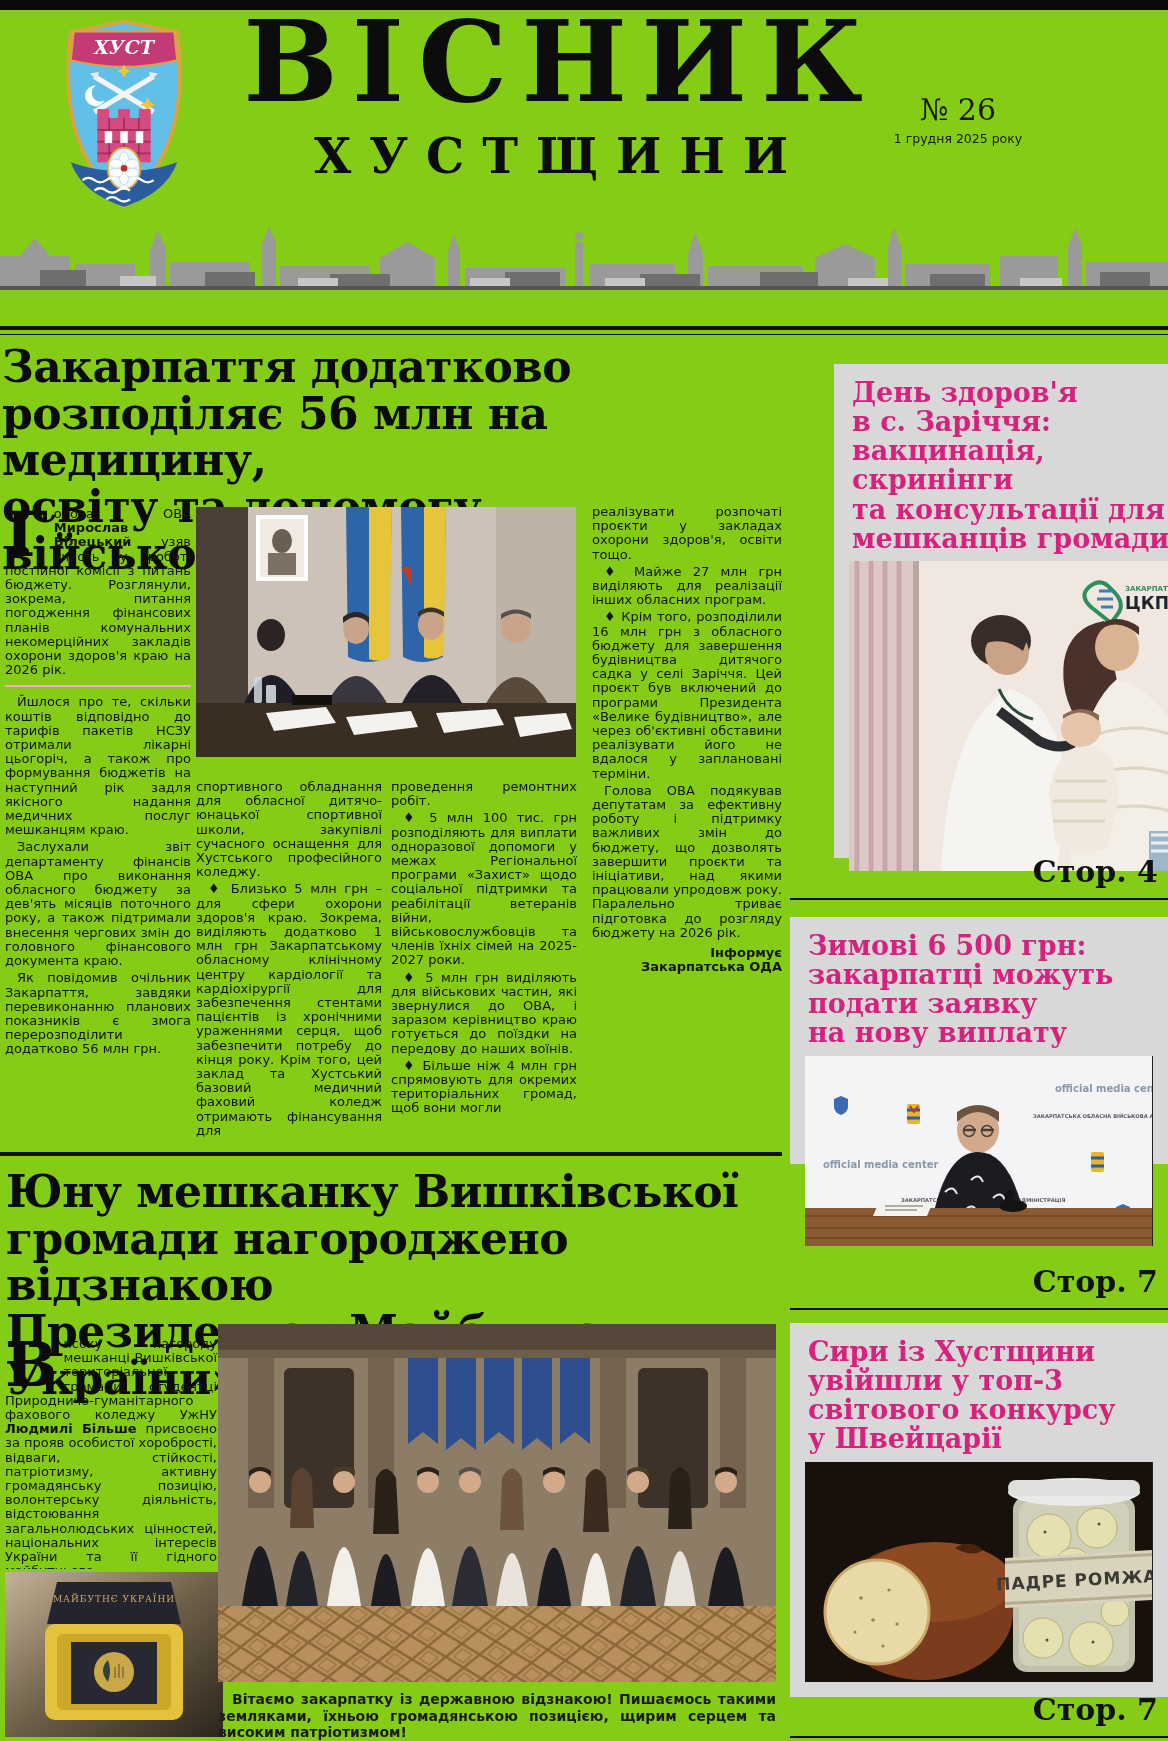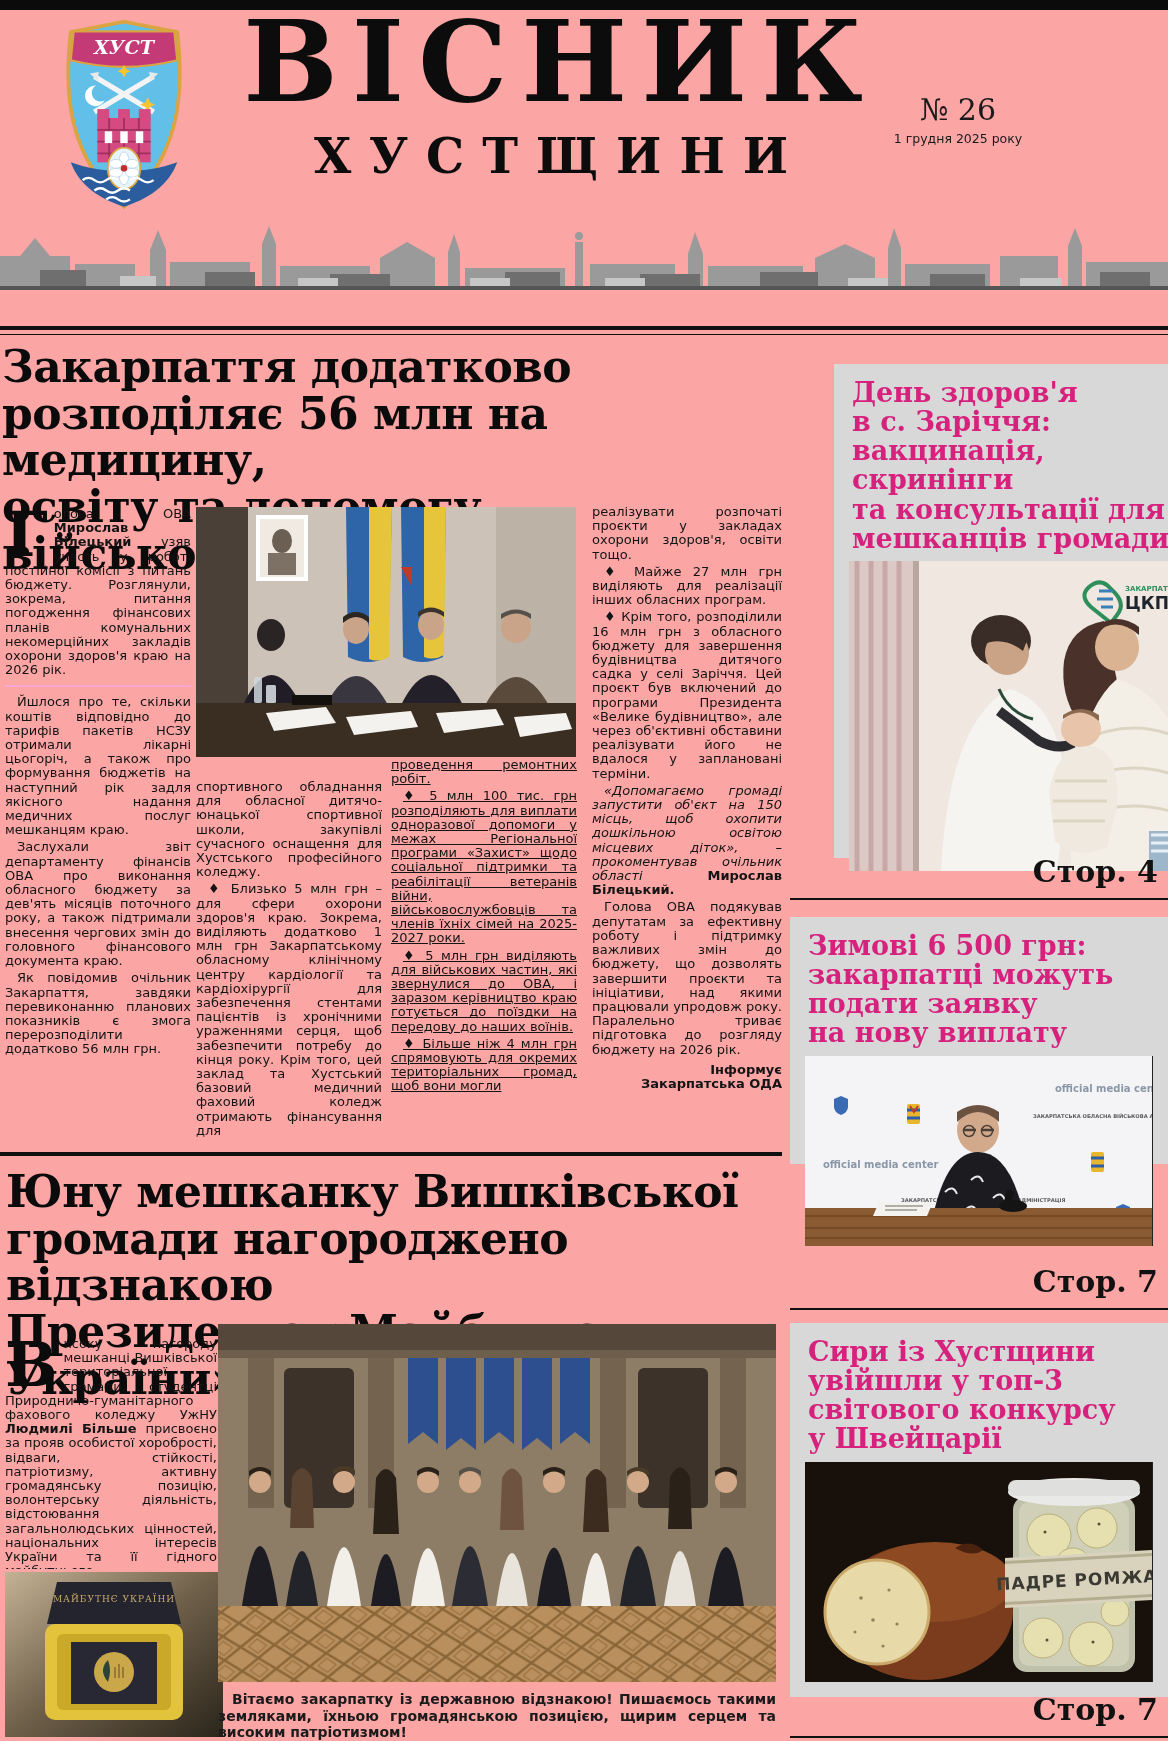--- a/index.html
+++ b/index.html
@@ -1,16 +1,16 @@
 <!DOCTYPE html>
 <html lang="uk"><head>
 <meta charset="utf-8">
 <style>
   html,body{margin:0;padding:0;background:#777;}
-  .page{position:relative;width:1168px;height:1741px;background:#fca5a5;overflow:hidden;
+  .page{position:relative;width:1168px;height:1741px;background:#84cc16;overflow:hidden;
         font-family:"DejaVu Sans",sans-serif;color:#141414;margin:0 auto;}
   .abs{position:absolute;}
   
   .topbar{left:0;top:0;width:1168px;height:10px;background:#0b0b0b;}
   .crest{left:50px;top:20px;width:148px;height:190px;}
   .mast-center{left:200px;top:6px;width:720px;text-align:center;}
   .np-title{font-family:"DejaVu Serif",serif;font-weight:700;font-size:112px;line-height:1.0;
             letter-spacing:14px;color:#0c0c0c;white-space:nowrap;}
   .np-sub{font-family:"DejaVu Serif",serif;font-weight:700;font-size:48px;letter-spacing:18px;
           color:#0c0c0c;margin-top:10px;white-space:nowrap;}
@@ -30,21 +30,21 @@
       font-size:62px;float:left;line-height:0.78;padding:4px 6px 0 0;color:#0b0b0b;}
   .lead-rule > p:first-child{padding-bottom:8px;border-bottom:2px solid #f9a8d4;margin-bottom:8px;}
   .photo-frame{background:#222;}
   .photo-frame svg{display:block;}
   
   .art1{left:2px;top:342px;width:780px;height:815px;}
   .a1-headline{left:0;top:2px;width:780px;}
   .a1c1{left:3px;top:165px;width:186px;height:652px;overflow:hidden;}
   .a1photo{left:194px;top:165px;width:380px;height:250px;}
   .a1c2{left:194px;top:438px;width:186px;height:380px;overflow:hidden;}
-  .a1c3{left:389px;top:416px;width:186px;height:380px;overflow:hidden;text-decoration:underline;}
+  .a1c3{left:389px;top:438px;width:186px;height:380px;overflow:hidden;}
   .a1c4{left:590px;top:163px;width:190px;height:655px;overflow:hidden;}
   .a1c4 p:last-child{text-align:right;font-weight:700;white-space:pre-line;text-indent:0;margin-top:6px;}
   .rule-mid{left:0;top:1152px;width:782px;height:0;border-top:4px solid #111;}
   
   .art2{left:2px;top:1163px;width:780px;height:578px;}
   .a2-headline{left:0;top:2px;width:780px;}
   .a2body{left:3px;top:174px;width:212px;height:232px;overflow:hidden;}
   .awardphoto{left:3px;top:409px;width:218px;height:165px;}
   .groupphoto{left:216px;top:161px;width:558px;height:358px;}
   .caption{left:216px;top:528px;width:558px;font-size:14px;line-height:16.5px;font-weight:600;
@@ -228,21 +228,20 @@
     <div class="abs a1c3 bodycol noindent-first">
         <p>проведення ремонтних робіт.</p>
         <p>♦ 5 млн 100 тис. грн розподіляють для виплати одноразової допомоги у межах Регіональної програми «Захист» щодо соціальної підтримки та реабілітації ветеранів війни, військовослужбовців та членів їхніх сімей на 2025-2027 роки.</p>
         <p>♦ 5 млн грн виділяють для військових частин, які звернулися до ОВА, і заразом керівництво краю готується до поїздки на передову до наших воїнів.</p>
         <p>♦ Більше ніж 4 млн грн спрямовують для окремих територіальних громад, щоб вони могли</p>
       </div>
     <div class="abs a1c4 bodycol noindent-first">
         <p>реалізувати розпочаті проєкти у закладах охорони здоров'я, освіти тощо.</p>
         <p>♦ Майже 27 млн грн виділяють для реалізації інших обласних програм.</p>
         <p>♦ Крім того, розподілили 16 млн грн з обласного бюджету для завершення будівництва дитячого садка у селі Заріччя. Цей проєкт був включений до програми Президента «Велике будівництво», але через об'єктивні обставини реалізувати його не вдалося у заплановані терміни.</p>
-        <p><i>«Допомагаємо громаді запустити об'єкт на 150 місць, щоб охопити дошкільною освітою місцевих діток», – прокоментував очільник області</i> <b>Мирослав Білецький.</b></p>
         <p>Голова ОВА подякував депутатам за ефективну роботу і підтримку важливих змін до бюджету, що дозволять завершити проєкти та ініціативи, над якими працювали упродовж року. Паралельно триває підготовка до розгляду бюджету на 2026 рік.</p>
         <p>Інформує
 Закарпатська ОДА</p>
       </div>
   </section>
 
   <div class="abs rule-mid"></div>
 
   <section class="abs art2">
     <h1 class="abs a2-headline headline" style="margin:4px">Юну мешканку Вишківської

